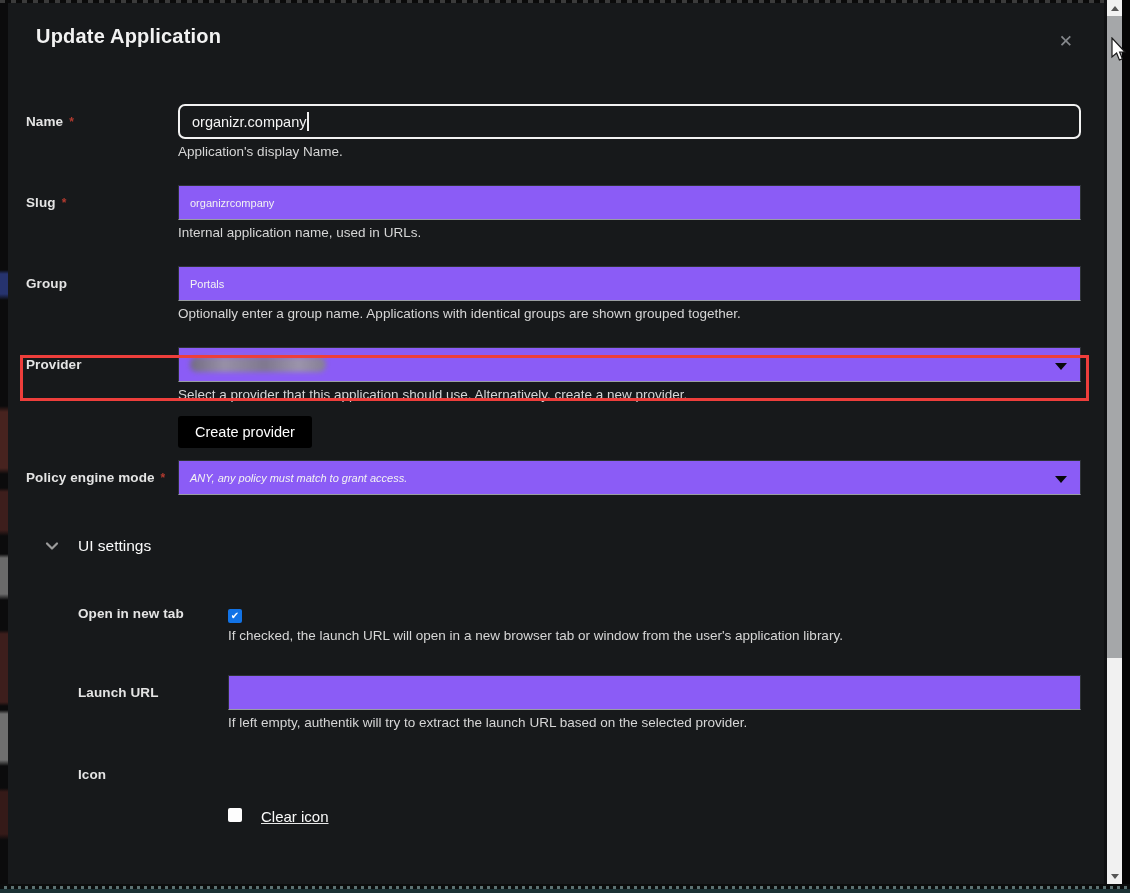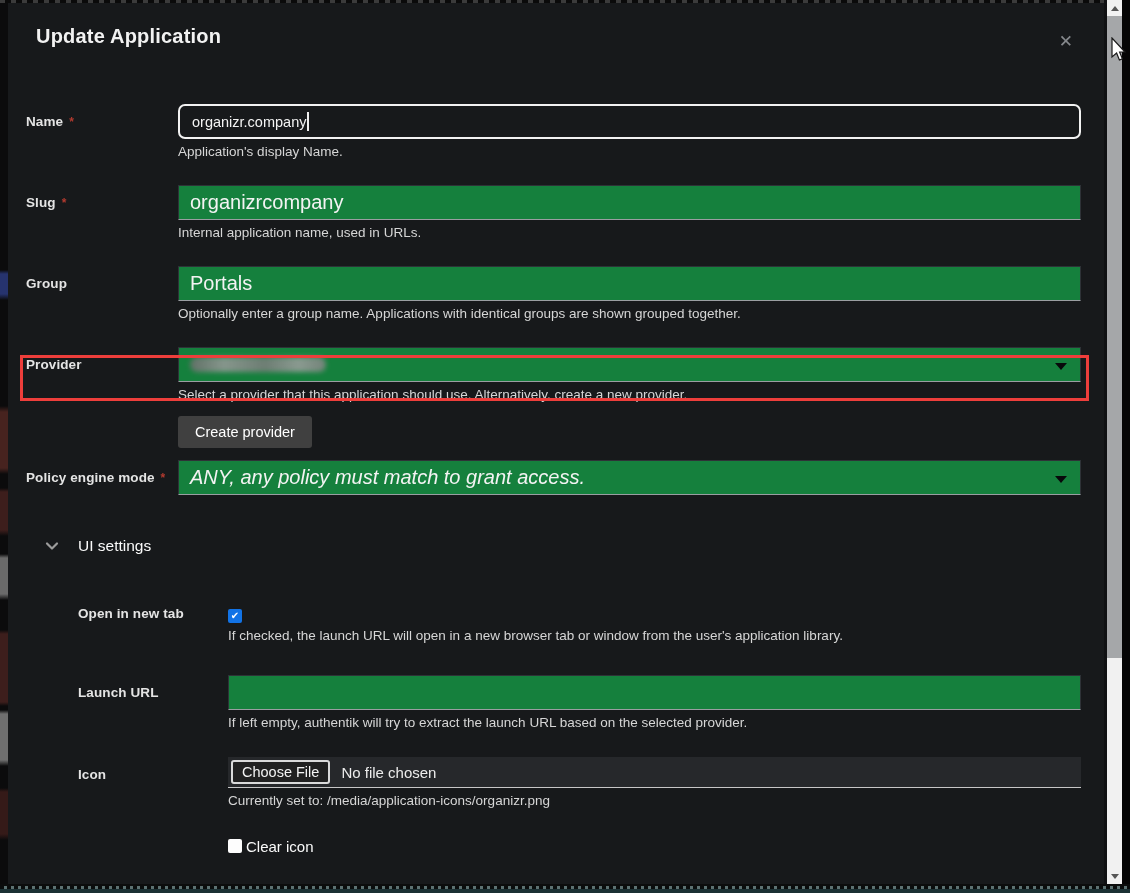--- a/index.html
+++ b/index.html
@@ -45,23 +45,23 @@
   .modal-title { font-size:20px; font-weight:600; color:#f2f2f2; letter-spacing:.2px; padding-left:10px; }
   .close-btn { color:#85888c; font-size:17px; line-height:17px; cursor:pointer; padding:6px 8px; margin-top:2px; }
 
   
   .form-group { display:grid; grid-template-columns:152px 1fr; margin-bottom:24px; }
   .form-label { padding-top:10px; font-size:13.5px; font-weight:700; color:#e4e4e4; letter-spacing:.1px; }
   .req { color:#b13a2f; margin-left:6px; font-size:12px; font-weight:700; }
   .control {}
 
   .text-input, .select-input {
-    width:100%; height:35px; background:#15803d; color:#f3f3f3;
+    width:100%; height:35px; background:#8b5cf6; color:#f3f3f3;
     border:1px solid #2e3237; border-bottom:1px solid #9a9ea2;
-    font-size:20px; font-family:"Liberation Sans","DejaVu Sans",sans-serif;
+    font-size:11px; font-family:"Liberation Sans","DejaVu Sans",sans-serif;
     padding:0 11px; display:flex; align-items:center; outline:none;
   }
   input.text-input { display:block; line-height:33px; }
 
   .focused-input {
     height:35px; background:#17191b; border:2px solid #f2f2f2; border-radius:7px;
     display:flex; align-items:center; padding:0 12px; font-size:14.5px; color:#f3f3f3;
   }
   .caret-bar { display:inline-block; width:1.5px; height:19px; background:#eee; margin-left:1px; }
 
@@ -72,21 +72,21 @@
   }
   .redacted-blob {
     display:inline-block; width:136px; height:15px; border-radius:7px;
     background:linear-gradient(90deg,#6e6e6e,#9a9a9a 25%,#7d7d7d 55%,#9f9f9f 80%,#848484);
     filter:blur(2.5px); opacity:.85;
   }
 
   .help-text { margin-top:4px; font-size:13.5px; line-height:18px; color:#d6d6d6; }
 
   .primary-btn {
-    margin-top:12px; display:inline-block; background:#404040; color:#fff;
+    margin-top:12px; display:inline-block; background:#000000; color:#fff;
     font-size:14.5px; padding:8px 17px; border:none; border-radius:3px; cursor:pointer;
     font-family:"Liberation Sans","DejaVu Sans",sans-serif;
   }
 
   .group-provider { margin-bottom:12px; }
   .group-policy { margin-bottom:40px; }
 
   
   .section-header { display:flex; align-items:center; height:22px; padding-left:19px; cursor:pointer; }
   .chev { width:14px; height:14px; margin-right:19px; }
@@ -109,21 +109,21 @@
     width:100%; height:31px; background:#26282b; border-bottom:1px solid #c7c7c7;
     display:flex; align-items:center; padding:0 0 0 3px;
   }
   .file-btn {
     background:#212121; color:#f4f4f4; border:2px solid #dadada; border-radius:3px;
     font-size:14.5px; padding:2px 9px; margin-right:11px; cursor:pointer;
     font-family:"Liberation Sans","DejaVu Sans",sans-serif;
   }
   .file-status { color:#ececec; font-size:15px; }
 
-  .clear-row { display:flex; align-items:center; gap:4px; height:20px; }
+  .clear-row { display:flex; gap:19px; height:20px;text-decoration:underline; }
   .clear-label { font-size:15px; color:#fafafa; }
 
   
   .red-annotation {
     position:absolute; left:20px; top:355px; width:1069px; height:46px;
     border:3px solid #ee3e3b; pointer-events:none; z-index:5;
   }
 
   
   .scroll-gap { position:absolute; left:1104px; top:0; width:3px; height:884px; background:#101113; }
@@ -227,27 +227,20 @@
       <div class="form-group group-launch">
         <div class="form-label">Launch URL</div>
         <div class="control">
           <input class="text-input" type="text" value="" style="">
           <div class="help-text">If left empty, authentik will try to extract the launch URL based on the selected provider.</div>
         </div>
       </div>
 
       <div class="form-group group-icon">
         <div class="form-label">Icon</div>
-        <div class="control">
-          <div class="file-input-row">
-            <button class="file-btn">Choose File</button>
-            <span class="file-status">No file chosen</span>
-          </div>
-          <div class="help-text">Currently set to: /media/application-icons/organizr.png</div>
-        </div>
       </div>
 
       <div class="form-group group-clear">
         <div class="form-label"></div>
         <div class="control">
           <div class="clear-row">
             <span class="checkbox" data-checked="false"></span>
             <span class="clear-label">Clear icon</span>
           </div>
         </div>

